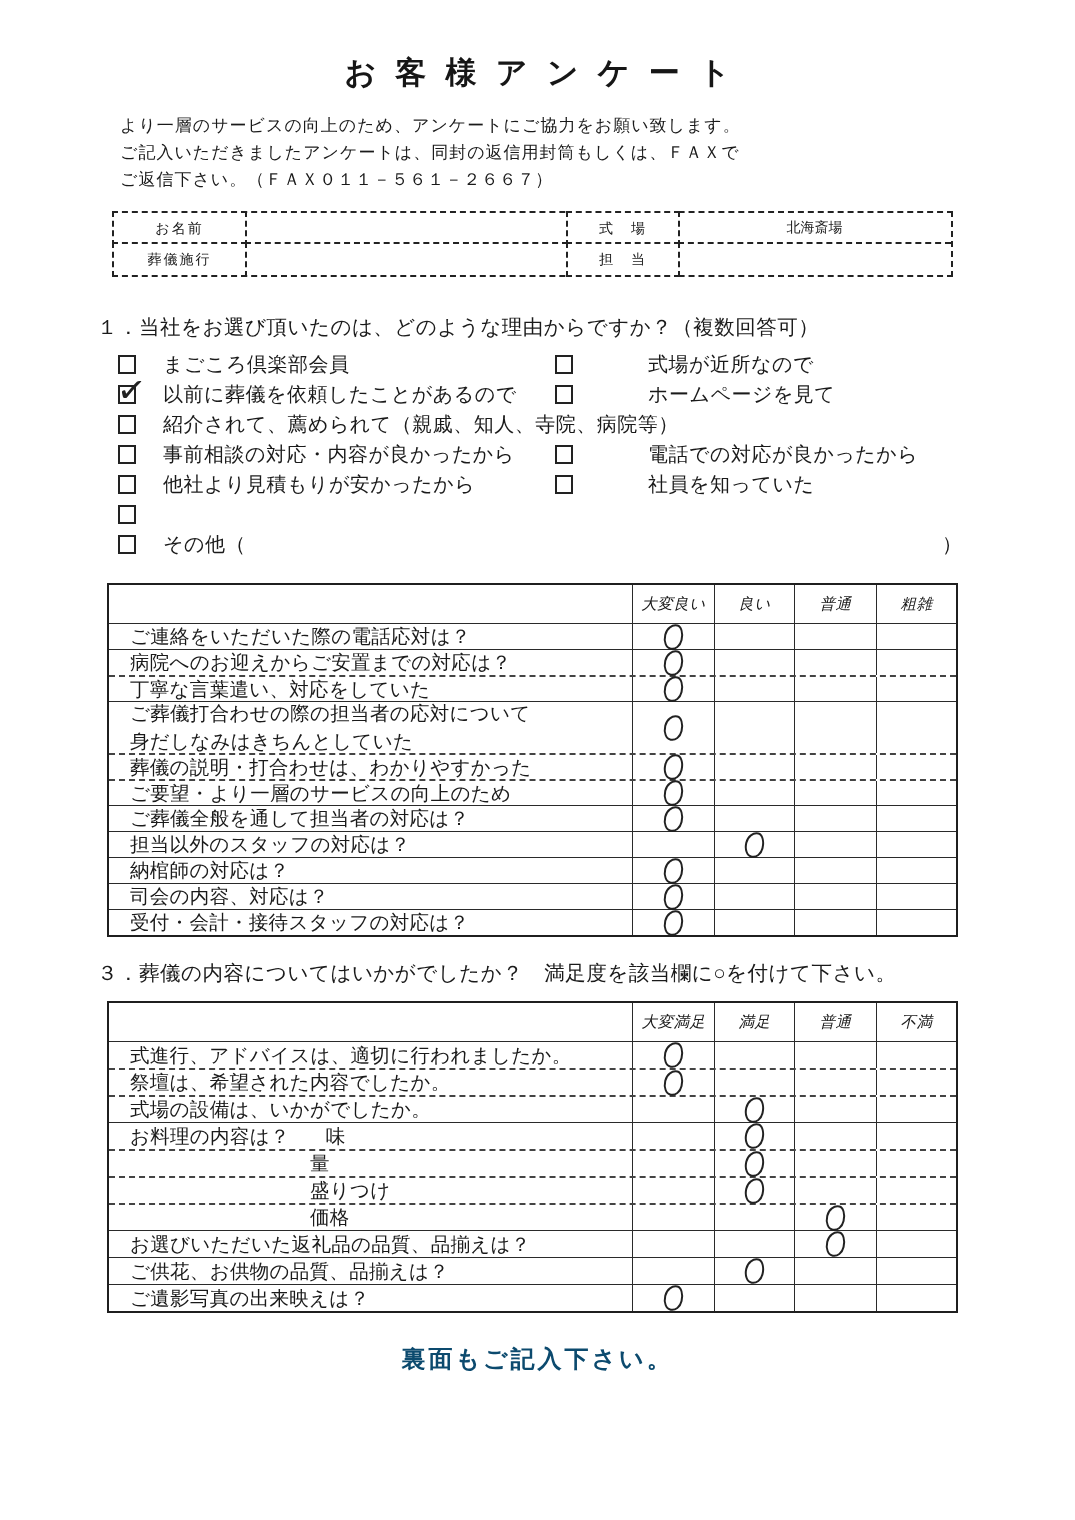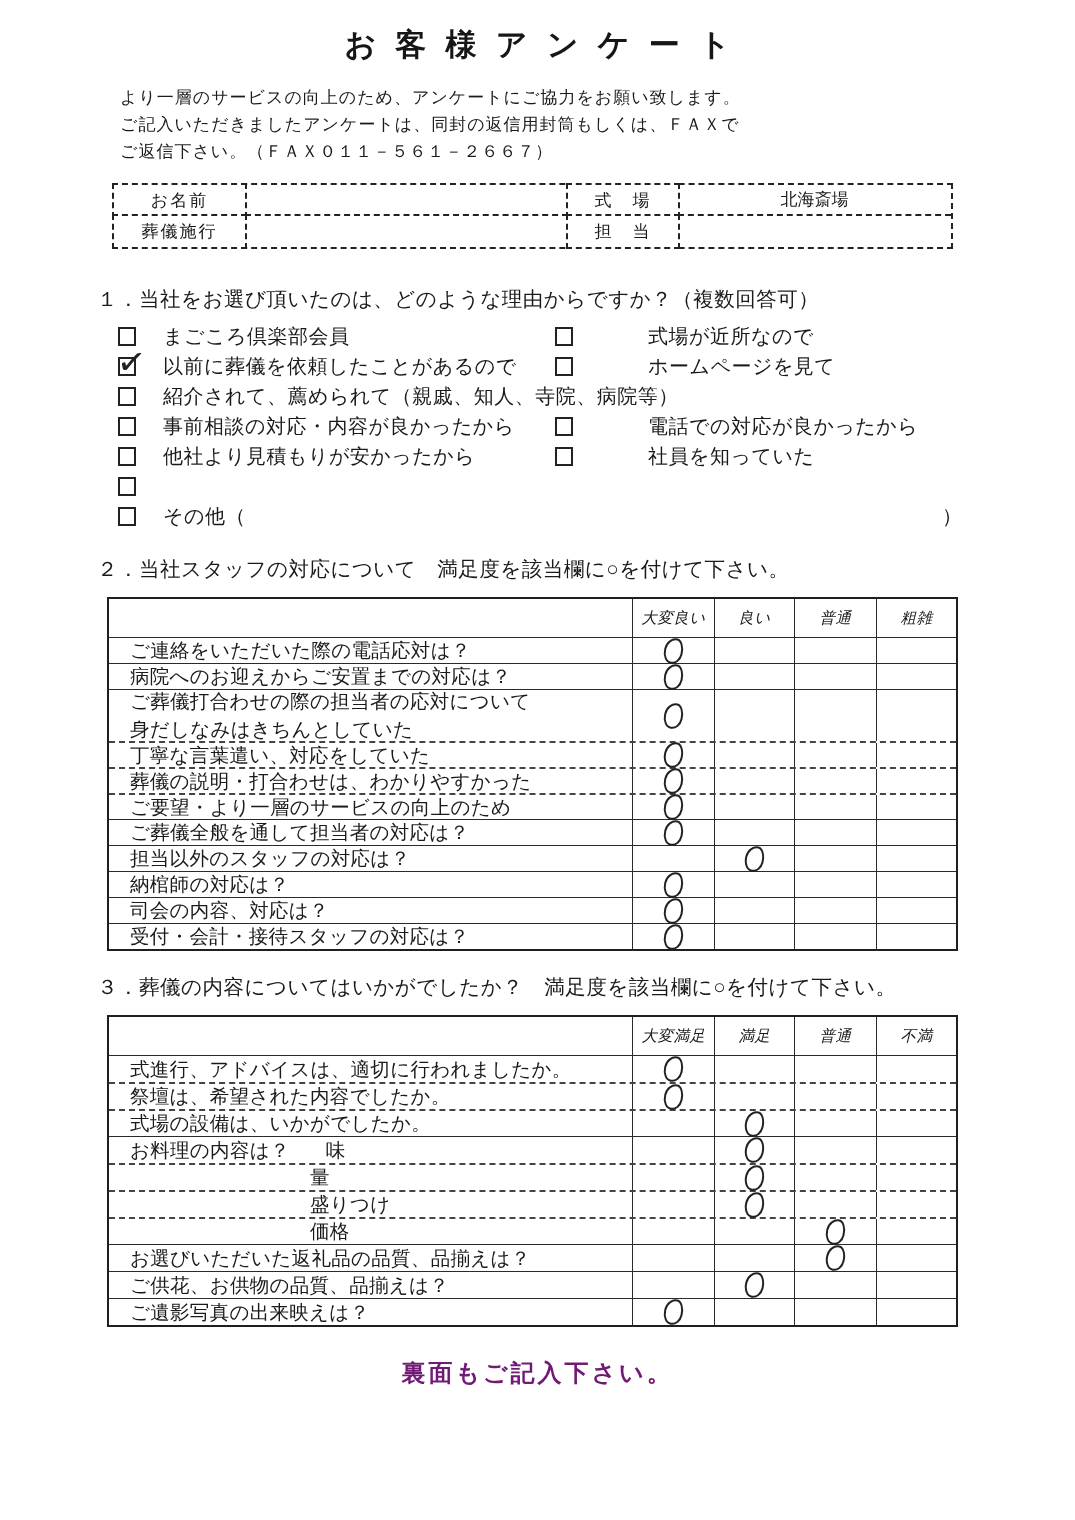--- a/index.html
+++ b/index.html
@@ -2,40 +2,40 @@
 <html><head>
 <meta charset="utf-8">
 <style>
   * { margin:0; padding:0; box-sizing:border-box; }
   html,body { width:1075px; height:1520px; background:#ffffff; overflow:hidden; }
   body {
     font-family:"Liberation Sans","DejaVu Sans",sans-serif;
     color:#1a1a1a;
     -webkit-font-smoothing:antialiased;
   }
-  .page { position:relative; width:1075px; height:1520px; padding:24px 95px 0 95px; background:#fff; }
+  .page { position:relative; width:1075px; height:1520px; padding:52px 95px 0 95px; background:#fff; }
 
   
   .doc-title {
     text-align:center; font-size:31px; font-weight:bold; letter-spacing:0.62em;
     padding-left:0.62em; 
     margin-bottom:18px; color:#161616;
   }
 
   
   .intro { margin-left:25px; font-size:17px; line-height:27px; letter-spacing:1px; }
 
   
   .info-box {
     margin:18px 0 0 17px; width:841px;
     border:2.5px dashed #222;
     display:grid;
     grid-template-columns:131px 323px 110px 1fr;
     grid-template-rows:31px 31px;
-    font-size:17px;
+    font-size:14px;
   }
   .info-cell { display:flex; align-items:center; justify-content:center; }
   .info-label { border:2.5px dashed #222; margin:-2px; letter-spacing:2px; background:#fff; z-index:2; }
   .info-value { border-bottom:2.5px dashed #222; }
   .info-value.last-row { border-bottom:none; }
 
   
   .q-heading { font-size:20.5px; letter-spacing:0.5px; margin-left:2px; }
 
   
@@ -88,21 +88,21 @@
     transform:rotate(13deg);
   }
 
   
   .q2 { margin-top:24px; }
   .q3 { margin-top:22px; }
 
   
   .footer-note {
     margin-top:30px; text-align:center; font-size:24px; font-weight:bold;
-    letter-spacing:3px; color:#701a75;
+    letter-spacing:3px; color:#0c4a6e;
   }
 </style>
 </head>
 <body>
 
 <div class="page">
 
   <div class="doc-title">お客様アンケート</div>
 
   <div class="intro">
@@ -188,21 +188,20 @@
           <span class="checkbox"></span>
           <span class="cb-label">その他（</span>
         </div>
         <span class="other-close">）</span>
       </div>
 
     </div>
   </div>
 
   <div class="q2">
-    <div class="q-heading">２．当社スタッフの対応について　満足度を該当欄に○を付けて下さい。</div>
 
     <div class="rating-table rt-h2">
       <div class="rt-row rt-header first">
         <div class="rt-qcell"></div>
         <div class="rate-cell rate-head">大変良い</div>
         <div class="rate-cell rate-head">良い</div>
         <div class="rate-cell rate-head">普通</div>
         <div class="rate-cell rate-head">粗雑</div>
       </div>
 
@@ -219,35 +218,35 @@
       <div class="rt-row q2-row">
         <div class="rt-qcell">病院へのお迎えからご安置までの対応は？</div>
         <div class="rate-cell">
             <span class="circle-mark"></span>
           </div>
         <div class="rate-cell"></div>
         <div class="rate-cell"></div>
         <div class="rate-cell"></div>
       </div>
 
+      <div class="rt-row q2-row dashed">
+        <div class="rt-qcell">丁寧な言葉遣い、対応をしていた</div>
+        <div class="rate-cell">
+            <span class="circle-mark"></span>
+          </div>
+        <div class="rate-cell"></div>
+        <div class="rate-cell"></div>
+        <div class="rate-cell"></div>
+      </div>
+
       <div class="rt-row q2-row tall">
         <div class="rt-qcell">
           <span>ご葬儀打合わせの際の担当者の応対について</span>
           <span class="line2">身だしなみはきちんとしていた</span>
         </div>
-        <div class="rate-cell">
-            <span class="circle-mark"></span>
-          </div>
-        <div class="rate-cell"></div>
-        <div class="rate-cell"></div>
-        <div class="rate-cell"></div>
-      </div>
-
-      <div class="rt-row q2-row dashed">
-        <div class="rt-qcell">丁寧な言葉遣い、対応をしていた</div>
         <div class="rate-cell">
             <span class="circle-mark"></span>
           </div>
         <div class="rate-cell"></div>
         <div class="rate-cell"></div>
         <div class="rate-cell"></div>
       </div>
 
       <div class="rt-row q2-row dashed">
         <div class="rt-qcell">葬儀の説明・打合わせは、わかりやすかった</div>

